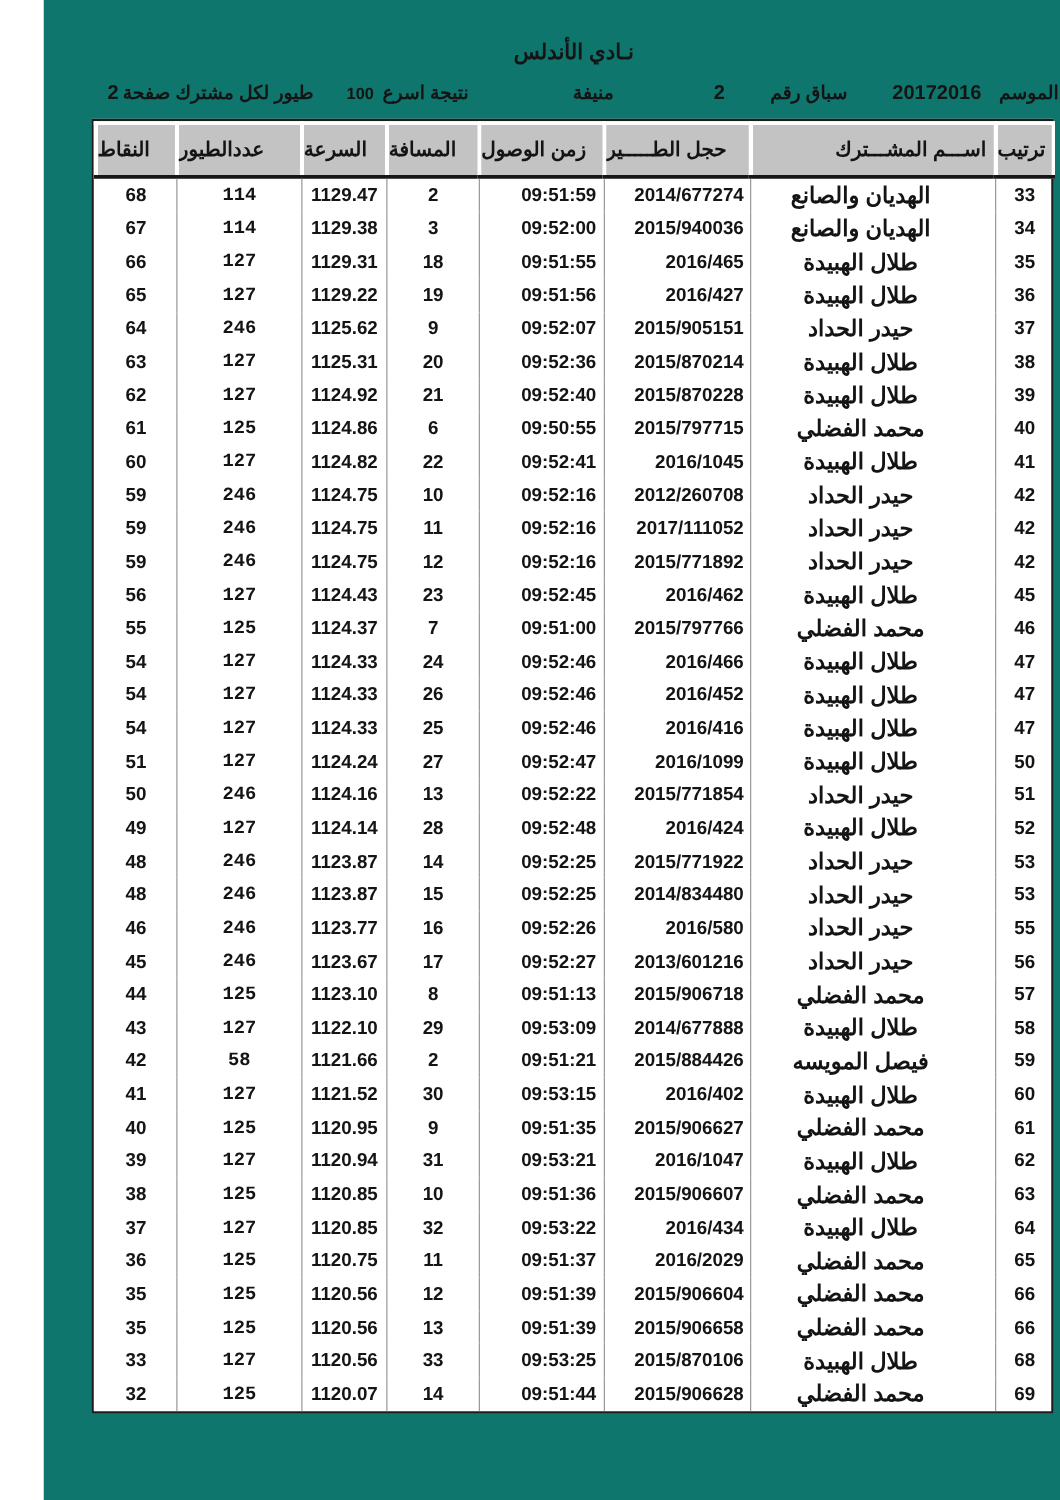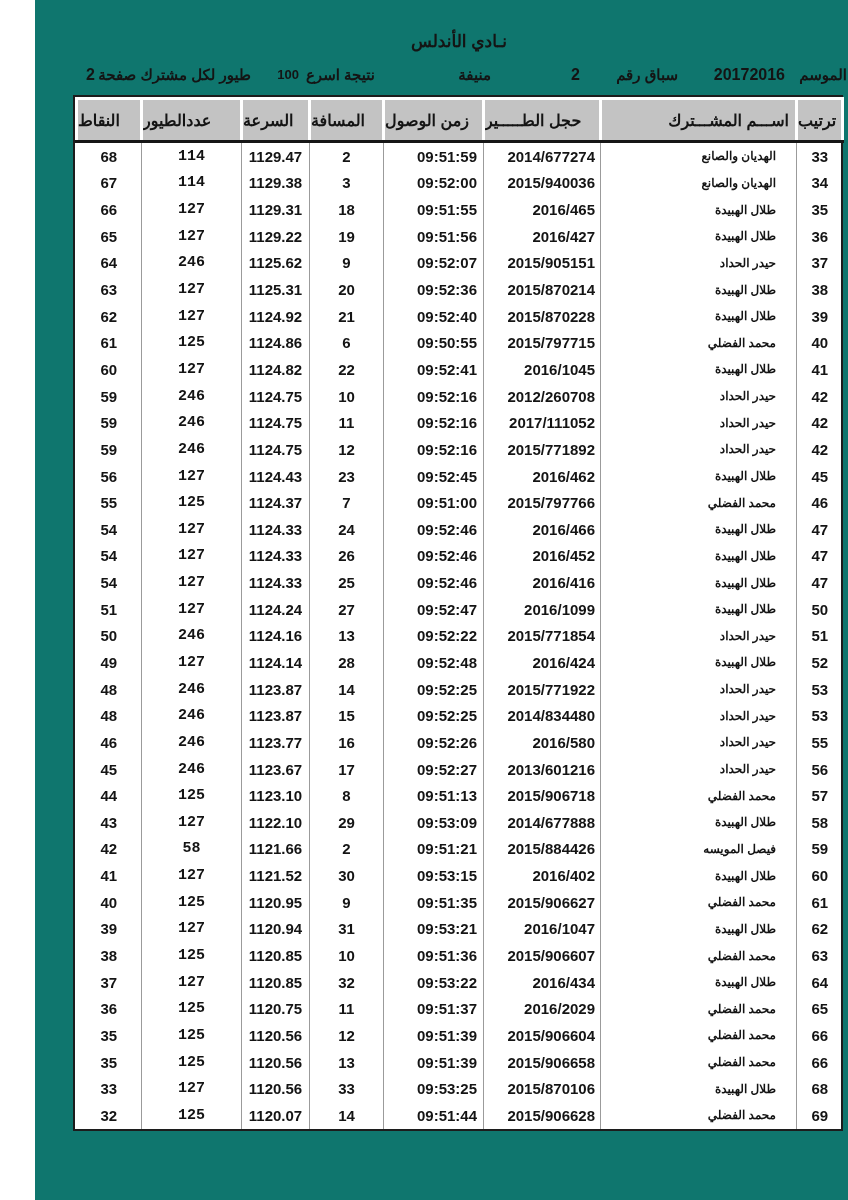--- a/index.html
+++ b/index.html
@@ -43,21 +43,21 @@
   }
   thead th.h1 { text-align:right; padding-right:6px; }
 
   tbody td {
     height:26.65px; padding:0; font-size:15px; font-weight:bold;
     vertical-align:middle; text-align:center; white-space:nowrap; overflow:hidden;
   }
   tbody td + td { border-right:1px solid #9b9b9b; }
 
   tbody td.c0 { direction:ltr; }                                    
-  tbody td.c1 { text-align:right; padding-right:20px; font-size:12px; } 
+  tbody td.c1 { padding-right:20px; font-size:18px; } 
   tbody td.c2 { direction:ltr; text-align:right; padding-right:5px; }  
   tbody td.c3 { direction:ltr; text-align:right; padding-right:6px; }  
   tbody td.c4 { direction:ltr; }                                    
   tbody td.c5 { direction:ltr; }                                    
   tbody td.c6 { direction:ltr;font-family:Liberation Mono, monospace; }                                    
   tbody td.c7 { direction:ltr; }                                    
 </style>
 </head>
 <body>
 

